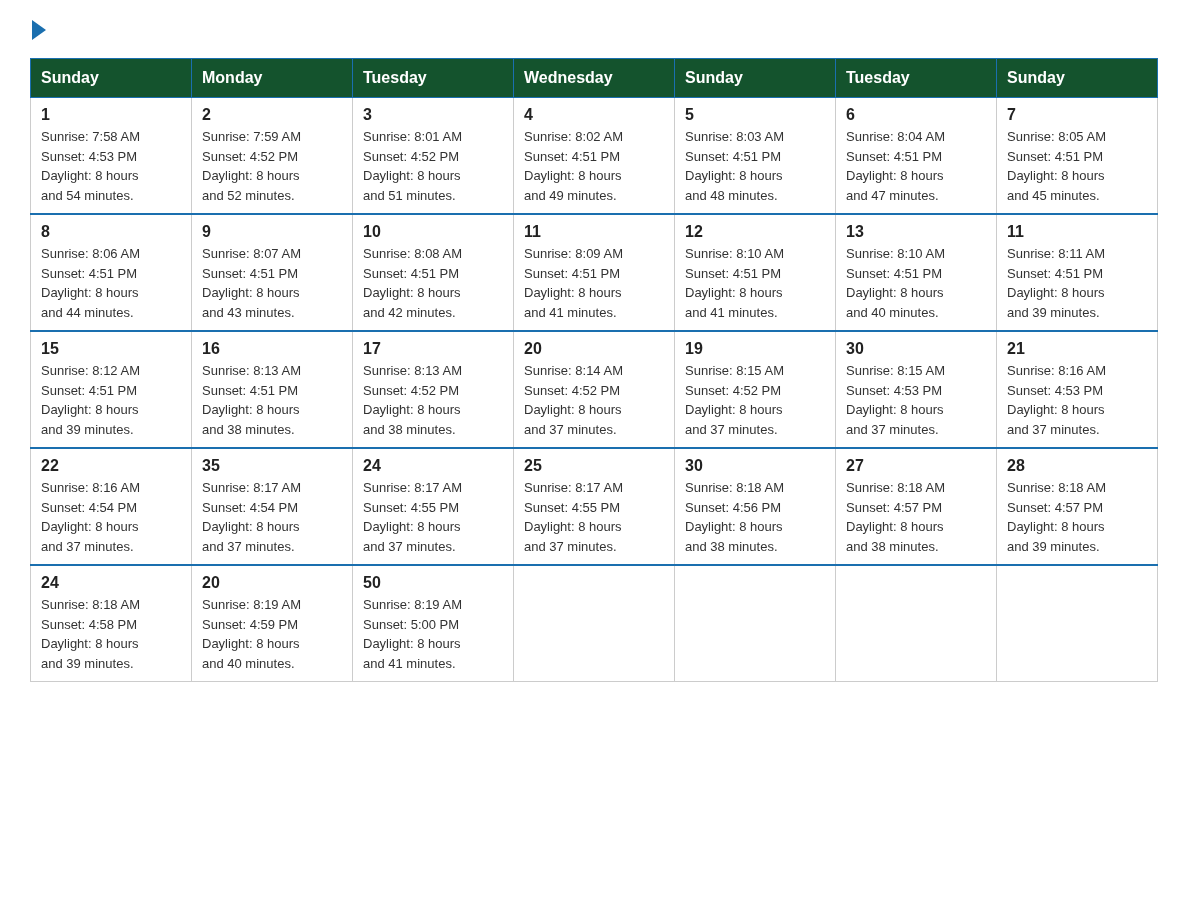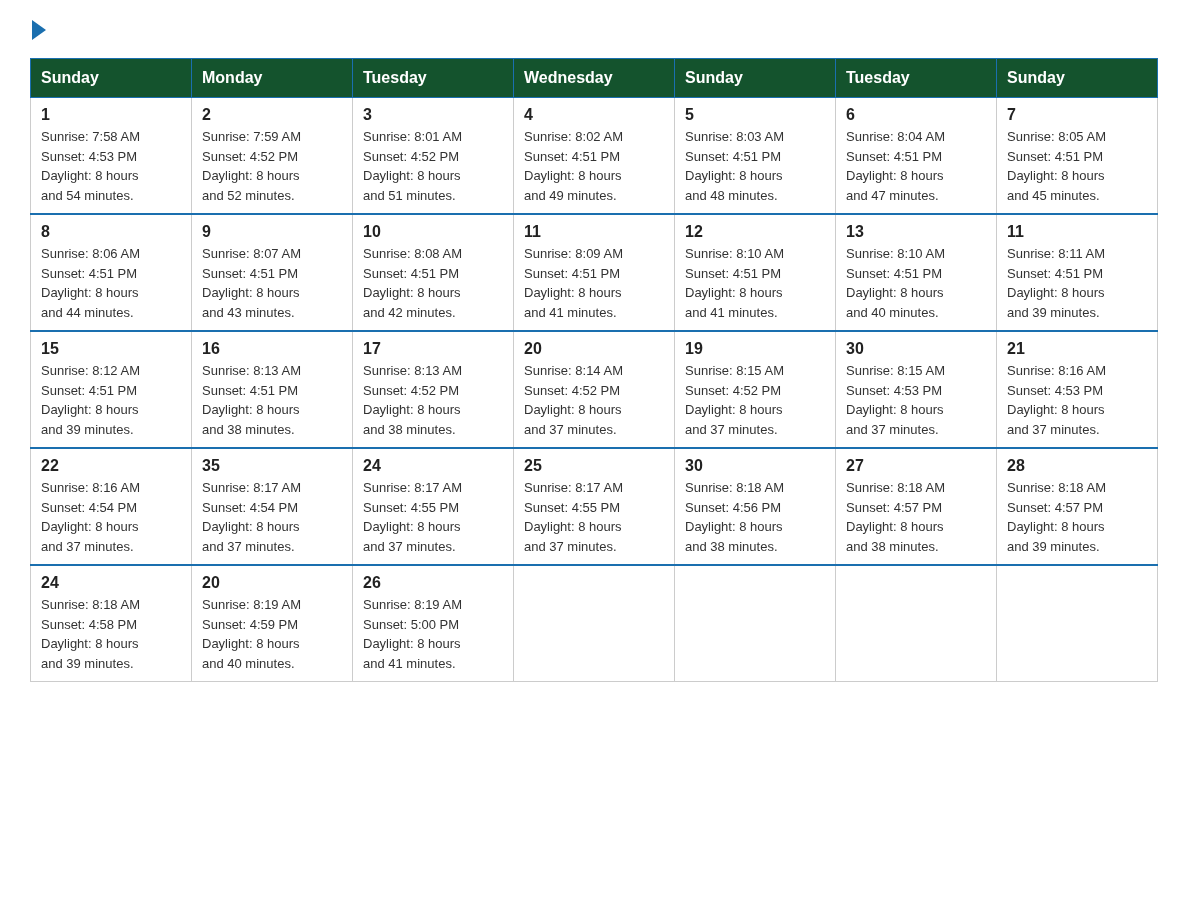--- a/index.html
+++ b/index.html
@@ -254,21 +254,21 @@
       <tr>
         <td>
           <span class="day-num">24</span>
 <div class="day-info">Sunrise: 8:18 AM<br>Sunset: 4:58 PM<br>Daylight: 8 hours<br>and 39 minutes.</div>
         </td>
         <td>
           <span class="day-num">20</span>
 <div class="day-info">Sunrise: 8:19 AM<br>Sunset: 4:59 PM<br>Daylight: 8 hours<br>and 40 minutes.</div>
         </td>
         <td>
-          <span class="day-num">26</span>
+          <span class="day-num">50</span>
 <div class="day-info">Sunrise: 8:19 AM<br>Sunset: 5:00 PM<br>Daylight: 8 hours<br>and 41 minutes.</div>
         </td>
         <td class="empty"></td>
         <td class="empty"></td>
         <td class="empty"></td>
         <td class="empty"></td>
       </tr>
     </tbody>
 </table>
 

